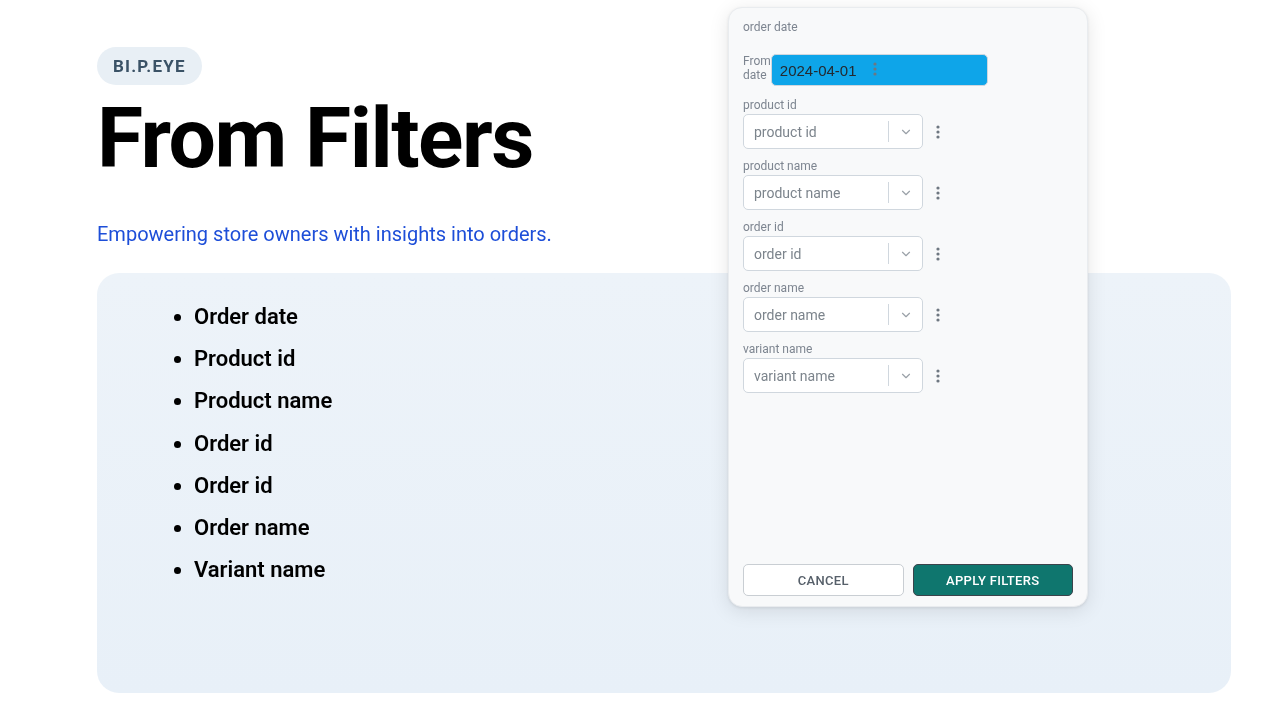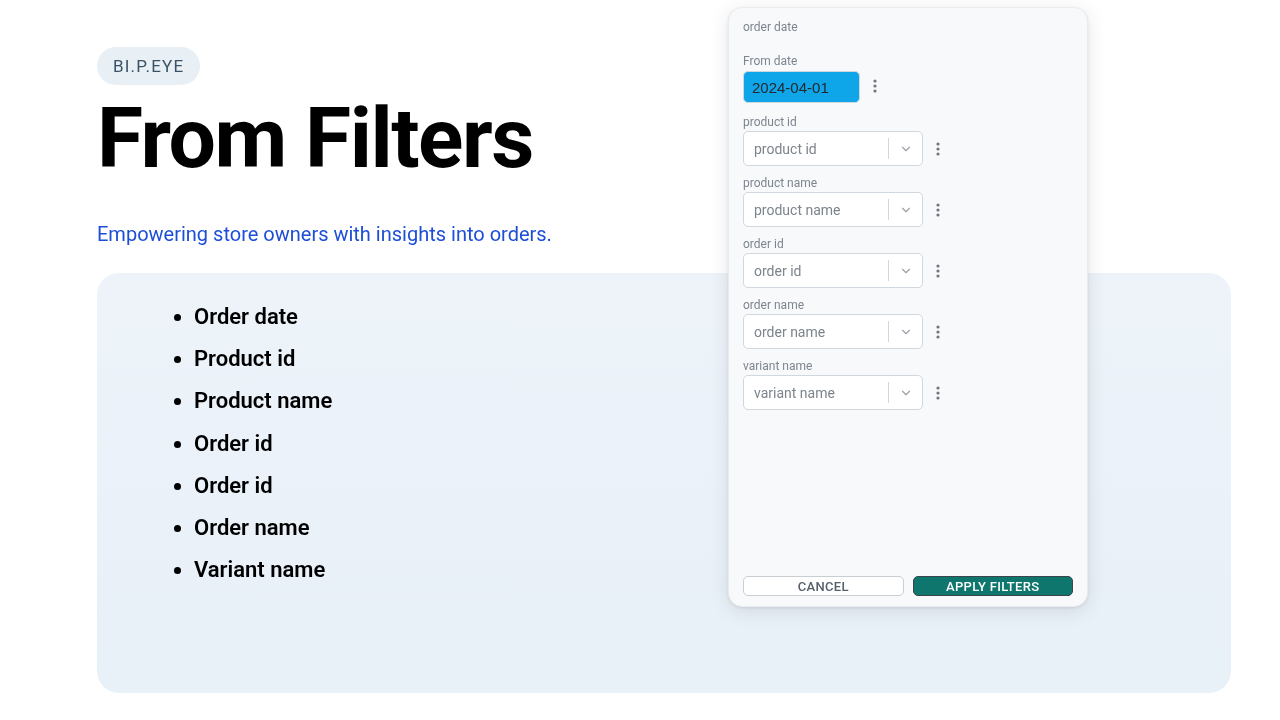--- a/index.html
+++ b/index.html
@@ -15,21 +15,21 @@
       position: relative;
       overflow: hidden;
     }
     .brand-pill {
       position: absolute;
       top: 47px;
       left: 97px;
       background: #e8eff5;
       color: #3a5266;
       font-size: 17px;
-      font-weight: 400;
+      font-weight: 700;
       letter-spacing: 1.2px;
       padding: 9px 16px;
       border-radius: 20px;
     }
     .page-title {
       position: absolute;
       top: 95px;
       left: 97px;
       font-size: 84px;
       font-weight: 700;
@@ -98,21 +98,21 @@
       margin-bottom: 3px;
     }
     .date-row {
       display: flex;
       align-items: flex-end;
       gap: 7px;
       margin-bottom: 12px;
     }
     .date-col {
       display: flex;
-      flex-direction: column;
+      flex-direction: row;
       width: 117px;
       margin-top: 18px;
     }
     .date-input {
       height: 32px;
       border: 1px solid #d0d7de;
       border-radius: 5px;
       padding: 0 8px;
       font-size: 15px;
       color: #24292f;
@@ -177,21 +177,21 @@
     .select-chevron svg {
       stroke: #9aa1a8;
     }
     .panel-footer {
       display: flex;
       gap: 9px;
       padding-top: 8px;
     }
     .btn {
       flex: 1;
-      height: 20px;
+      height: 32px;
       border-radius: 5px;
       font-size: 13px;
       font-weight: 500;
       letter-spacing: 0.3px;
       cursor: pointer;
       border: 1px solid #c9ced3;
       display: flex;
       align-items: center;
       justify-content: center;
     }

